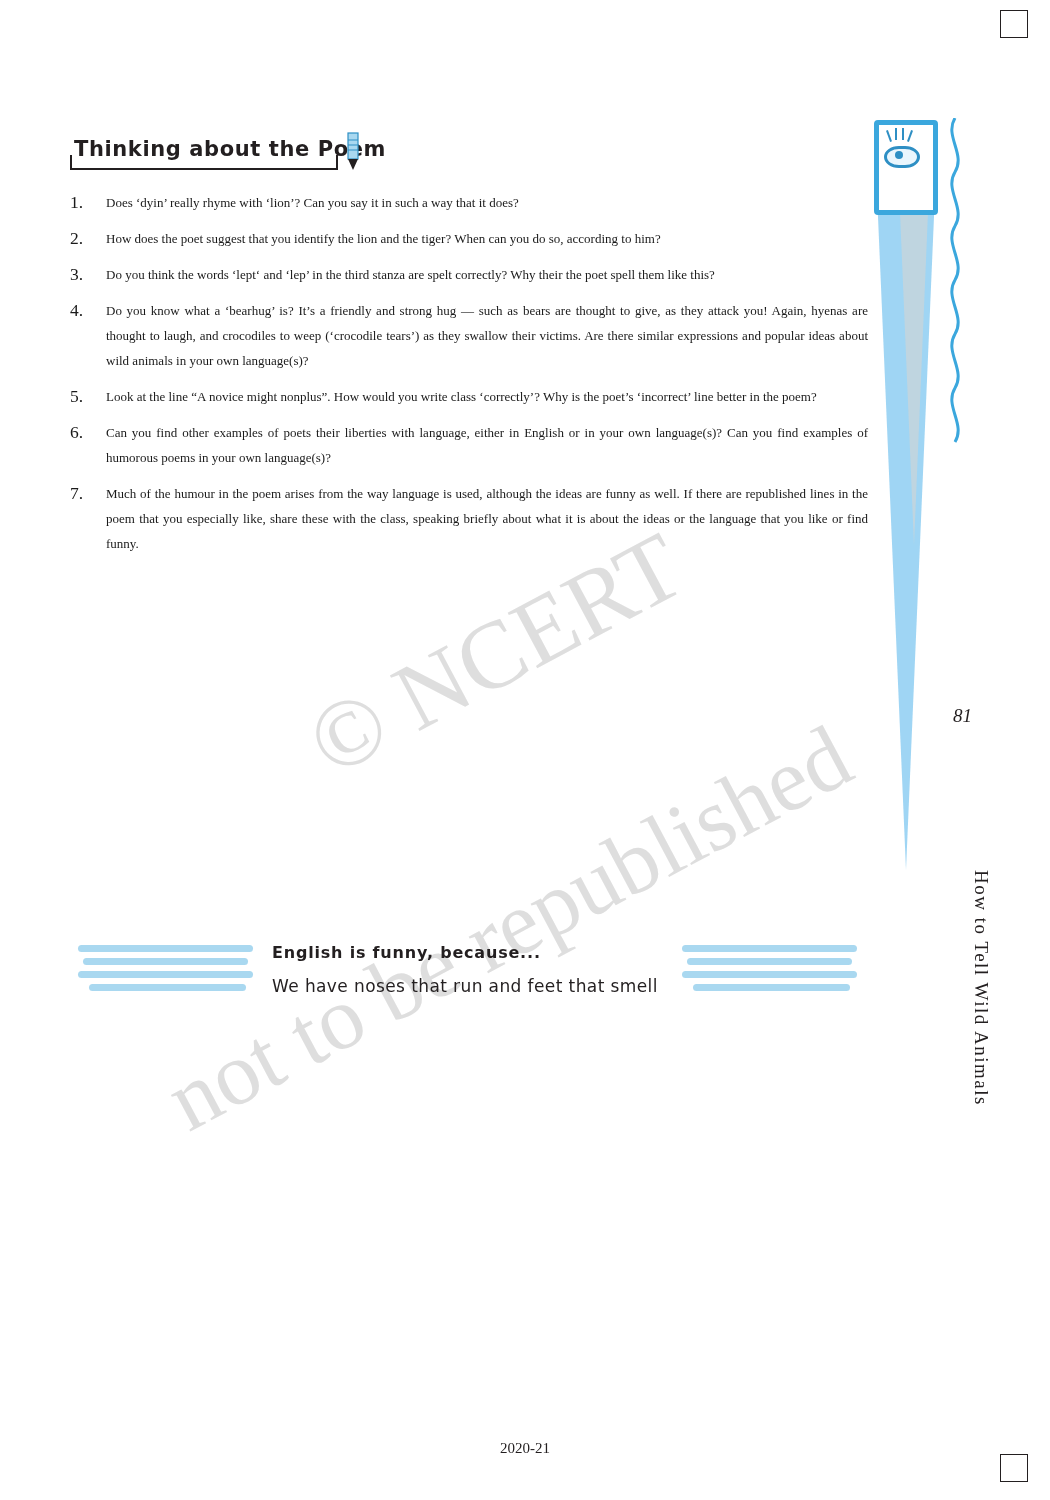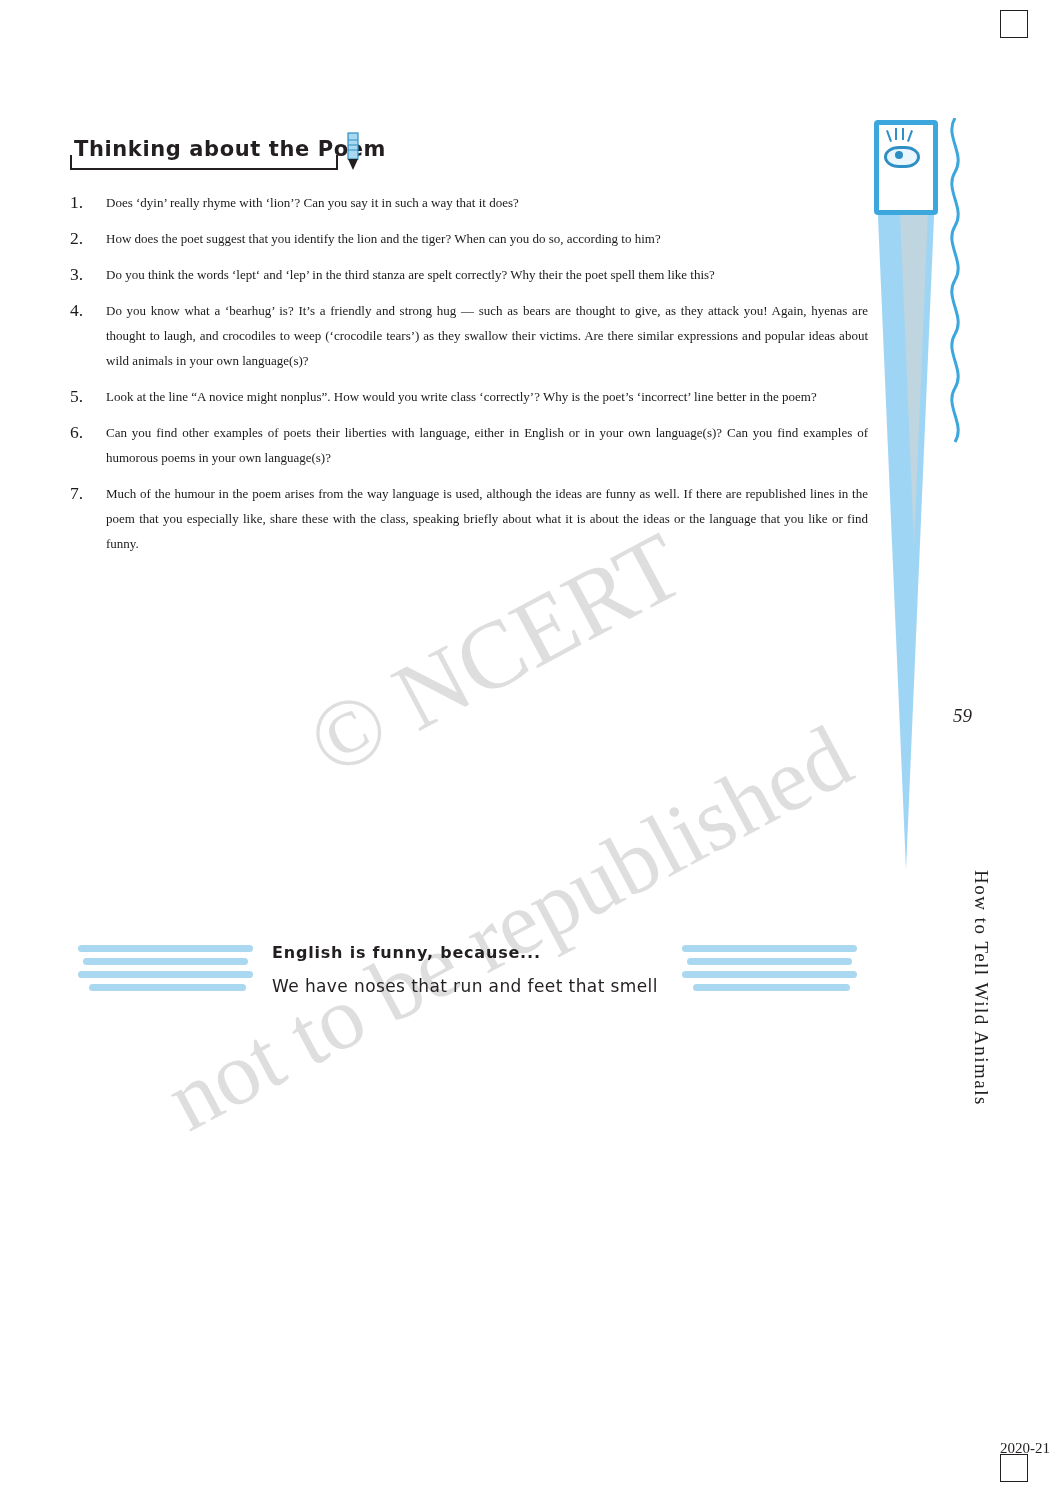--- a/index.html
+++ b/index.html
@@ -281,21 +281,21 @@
     transform: rotate(-28deg);
     transform-origin: left top;
   }
 
   
   .footer-year {
     position: absolute;
     left: 0;
     right: 0;
     top: 1440px;
-    text-align: right;
+    text-align: center;
     font-family: "Liberation Serif", serif;
     font-size: 15px;
     color: #231f20;
   }
 </style>
 </head>
 <body>
 
 <div class="reg-mark reg-tr"></div>
 <div class="reg-mark reg-br"></div>
@@ -366,21 +366,21 @@
   <div class="art-pupil"></div>
   <div class="art-lash" style="left:20px; top:20px; transform:rotate(-20deg);"></div>
   <div class="art-lash" style="left:27px; top:18px;"></div>
   <div class="art-lash" style="left:34px; top:18px;"></div>
   <div class="art-lash" style="left:41px; top:20px; transform:rotate(20deg);"></div>
   <svg class="art-squiggle" viewBox="0 0 26 330">
     <path d="M13 0 C 2 18, 24 36, 13 54 C 2 72, 24 90, 13 108 C 2 126, 24 144, 13 162 C 2 180, 24 198, 13 216 C 2 234, 24 252, 13 270 C 2 288, 24 306, 13 324" fill="none" stroke="#3ba7dd" stroke-width="3"></path>
   </svg>
 </div>
 
-<div class="page-number">59</div>
+<div class="page-number">81</div>
 
 <div class="running-head">How to Tell Wild Animals</div>
 
 <div class="joke-zone">
   <div class="wave-block wave-left">
     <div class="wave-line w1"></div>
     <div class="wave-line w2"></div>
     <div class="wave-line w3"></div>
     <div class="wave-line w4"></div>
   </div>

